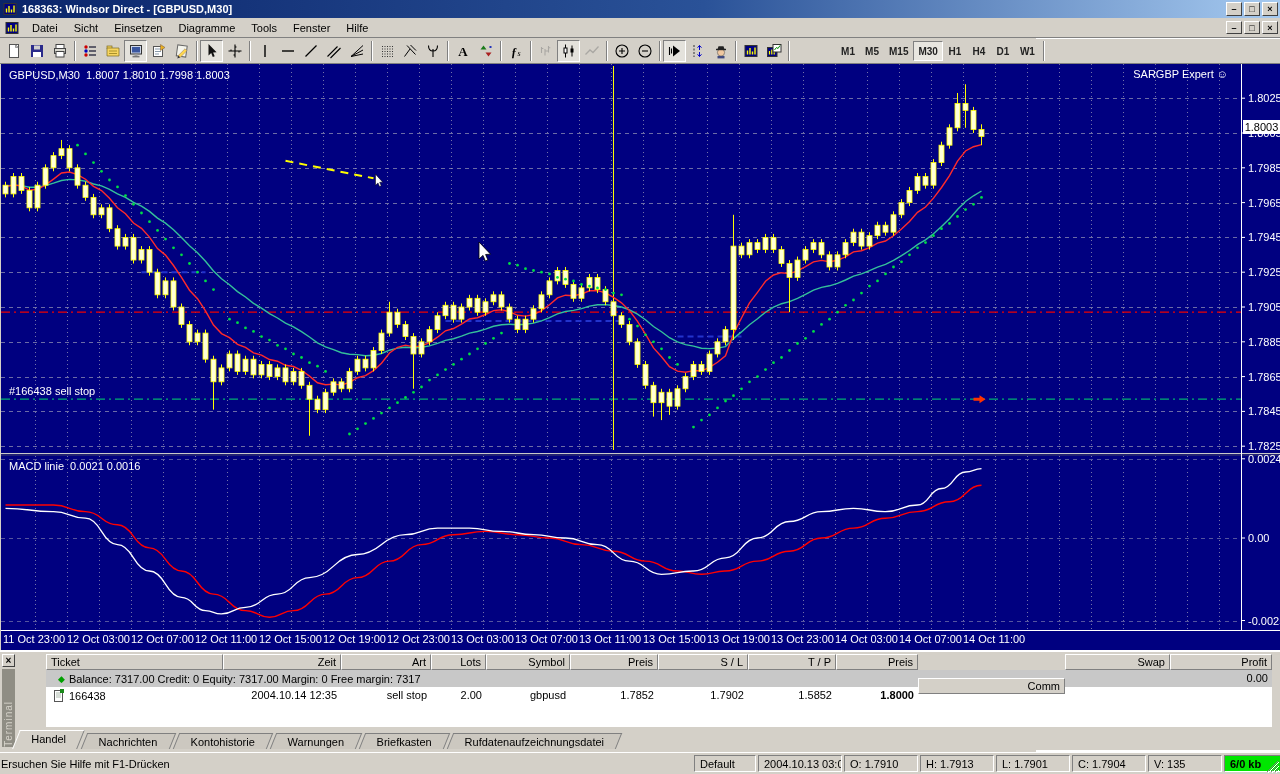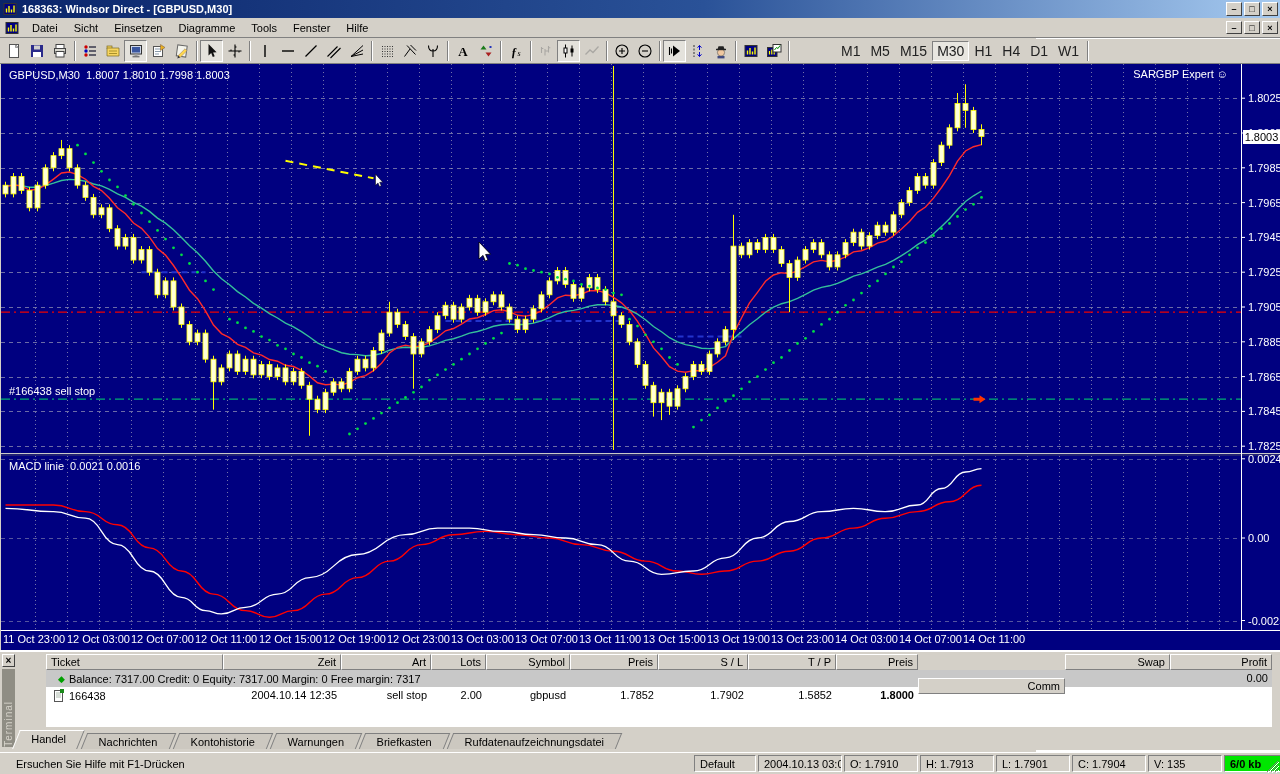--- a/index.html
+++ b/index.html
@@ -38,21 +38,21 @@
   }
   .tb-sep { width:1px; height:20px; margin:0 3px; background:#808080; box-shadow:1px 0 0 #fff; }
   .tb-btn {
     width:23px; height:22px; display:flex; align-items:center; justify-content:center;
     border:1px solid transparent;
   }
   .tb-btn.pressed { border-color:#808080 #fff #fff #808080; background:#e4e2dc; }
   .tb-btn.disabled { opacity:.45; }
   .tf-btn {
     min-width:24px; height:20px; padding:0 4px; display:flex; align-items:center; justify-content:center;
-    font-size:14px; font-weight:normal; color:#222; border:1px solid transparent;
+    font-size:10px; font-weight:bold; color:#222; border:1px solid transparent;
   }
   .tf-btn.pressed { border-color:#808080 #fff #fff #808080; background:#e8e6e0; }
   
   #chart-wrap { position:absolute; left:0; top:64px; width:1280px; height:586px; background:#000080; border-left:1px solid #d4d0c8; }
   #chart-svg { position:absolute; left:0; top:0; }
   .overlay-label { position:absolute; color:#fff; white-space:pre; font-size:11px; }
   #price-box {
     position:absolute; left:1242px; width:37px; height:14px; background:#fff; color:#000;
     font-size:11px; text-align:center; line-height:14px;
   }
@@ -93,21 +93,21 @@
     border:1px solid #808080; border-bottom:none; font-size:11px; white-space:nowrap;
   }
   .term-tab > span { display:inline-block; transform:skewX(22deg); }
   .term-tab.active { background:#d4d0c8; border-color:#fff #808080 transparent #fff; height:19px; z-index:2; }
   .term-tab:not(.active) { background:#ccc8c0; height:16px; margin-top:3px; }
   
   #statusbar {
     position:absolute; left:0; top:752px; width:1280px; height:22px; background:#d4d0c8;
     border-top:1px solid #fff; display:flex; align-items:center;
   }
-  #status-help { padding-left:16px; flex:0 0 650px; }
+  #status-help { padding-left:1px; flex:0 0 650px; }
   .status-seg {
     height:17px; border:1px solid; border-color:#808080 #fff #fff #808080;
     margin-right:2px; padding:2px 5px 0 5px; white-space:nowrap; overflow:hidden;
   }
   #grip { position:absolute; right:1px; bottom:1px; }
 </style>
 </head>
 <body>
 
 <div id="app">
@@ -1212,21 +1212,21 @@
         <text x="770" y="579" fill="#fff" font-size="11" font-family="Liberation Sans, sans-serif">13 Oct 23:00</text>
         <text x="834" y="579" fill="#fff" font-size="11" font-family="Liberation Sans, sans-serif">14 Oct 03:00</text>
         <text x="898" y="579" fill="#fff" font-size="11" font-family="Liberation Sans, sans-serif">14 Oct 07:00</text>
         <text x="962" y="579" fill="#fff" font-size="11" font-family="Liberation Sans, sans-serif">14 Oct 11:00</text>
         <path d="M478 178 v17 l4-3.6 2.3 5.6 2.6-1.1 -2.3-5.4 5-.3 Z" fill="#fff" stroke="#000" stroke-width="0.8"></path>
       </svg>
     <div class="overlay-label" style="left:8px; top:5px;">GBPUSD,M30  1.8007 1.8010 1.7998 1.8003</div>
     <div class="overlay-label" style="right:52px; top:4px;">SARGBP Expert ☺</div>
     <div class="overlay-label" style="left: 8px; top: 321.22px;">#166438 sell stop</div>
     <div class="overlay-label" style="left:8px; top:396px;">MACD linie  0.0021 0.0016</div>
-    <div id="price-box" style="top: 66px;">1.8003</div>
+    <div id="price-box" style="top: 56px;">1.8003</div>
   </div>
 
   <div id="terminal">
     <div id="term-close">×</div>
     <div id="term-strip">
       <span>Terminal</span>
     </div>
     <div id="term-table">
         <div class="th-row">
           <div class="th-cell left" style="width: 177px;">Ticket</div>

